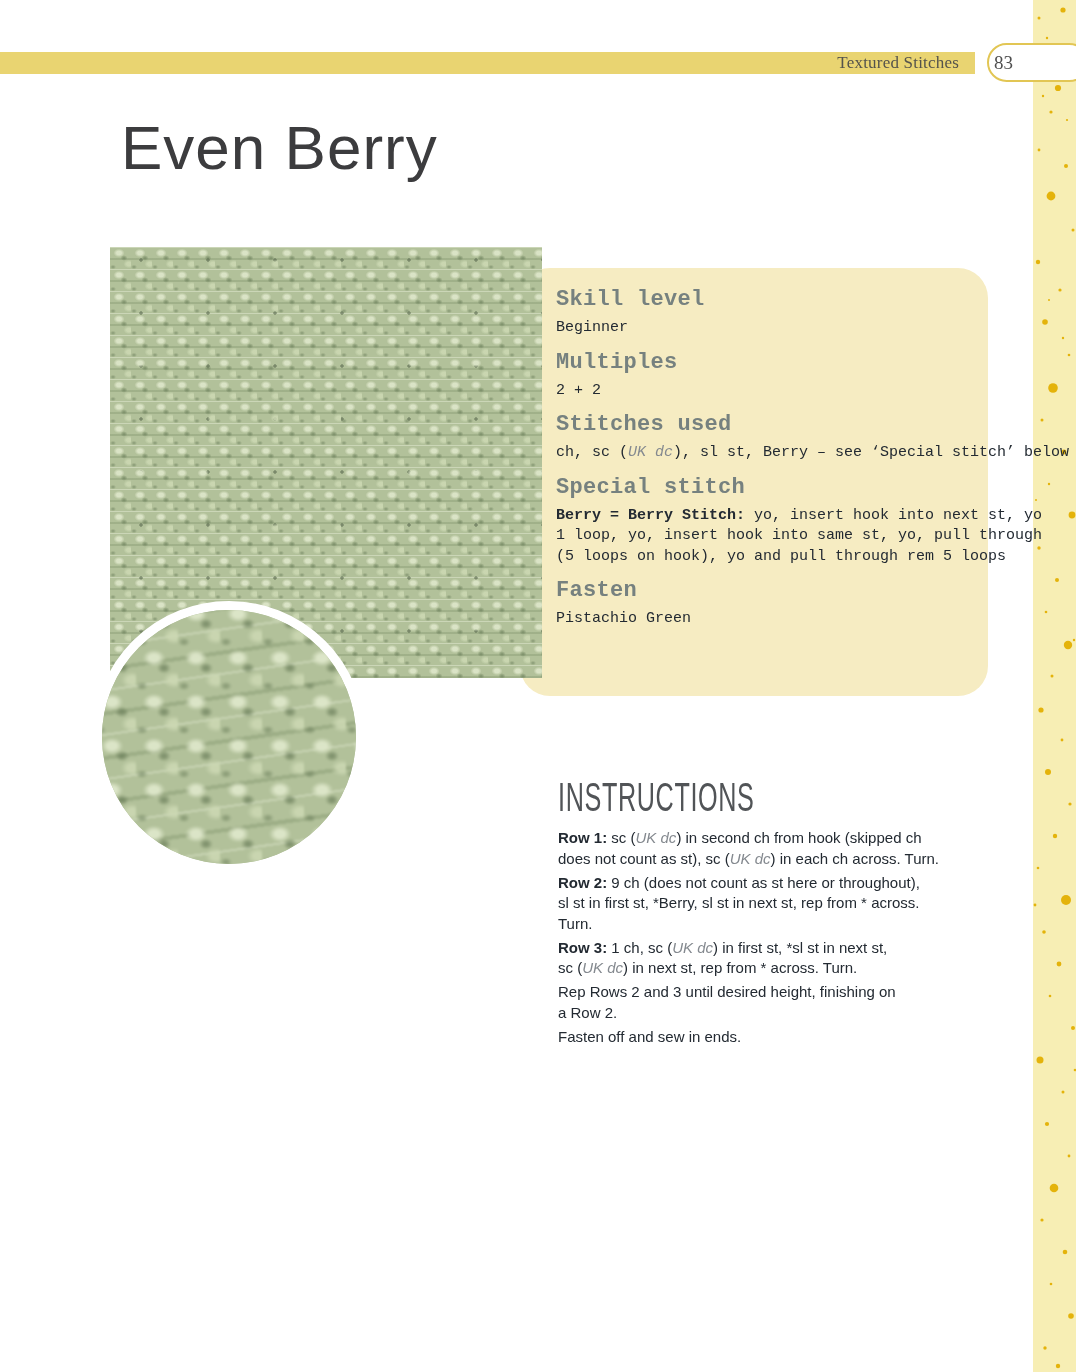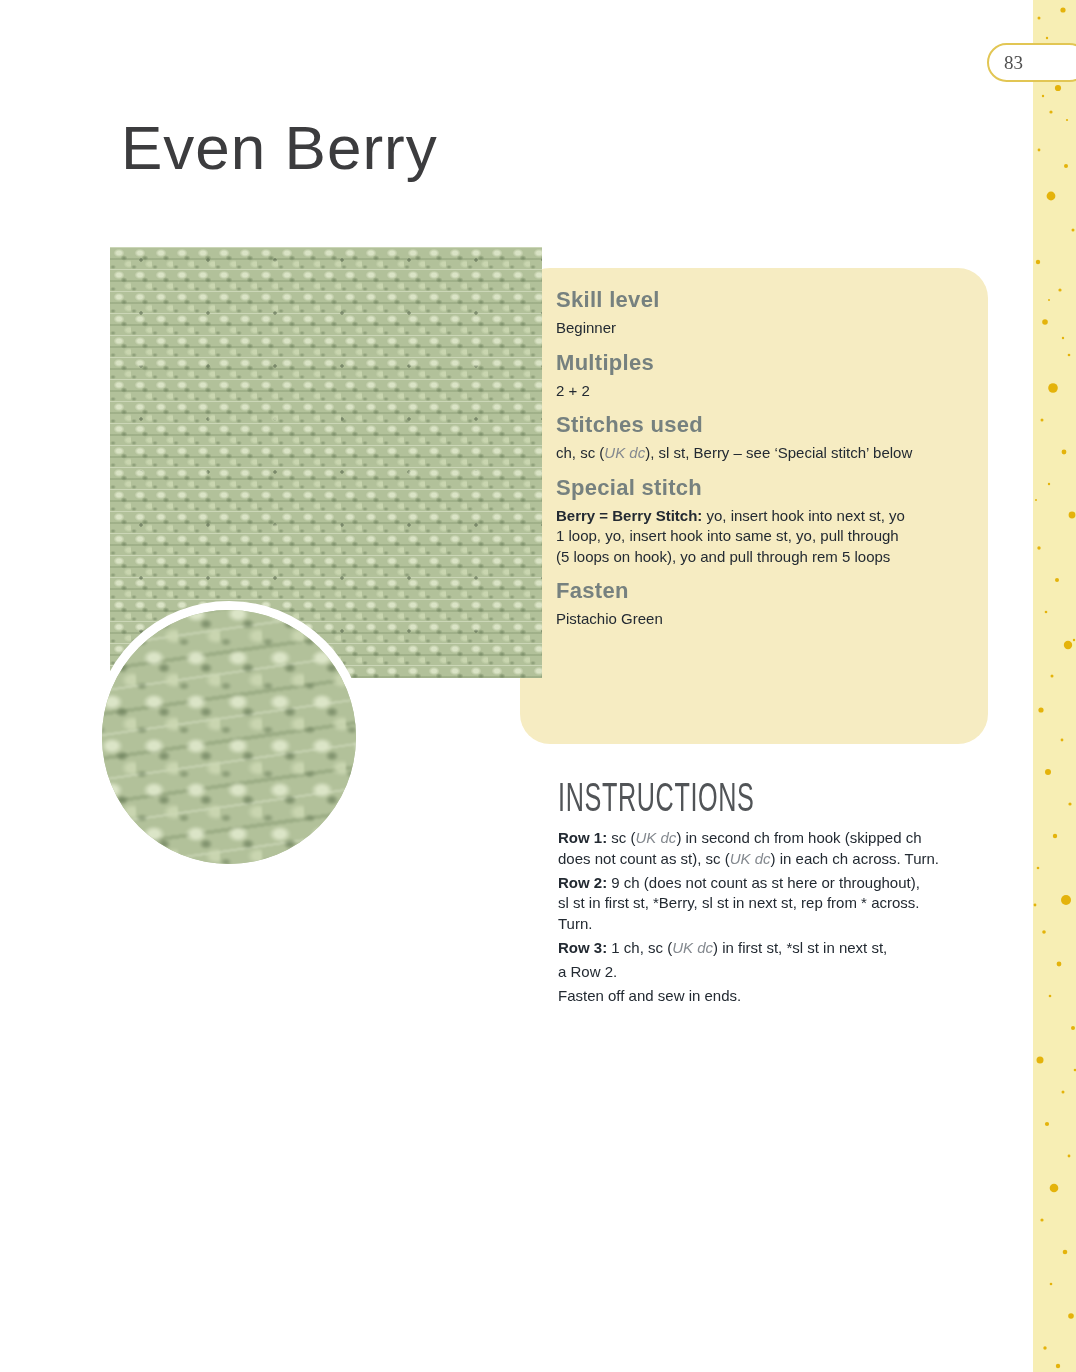--- a/index.html
+++ b/index.html
@@ -17,30 +17,30 @@
   }
   .band-text{
     font-family:"Liberation Serif",serif;font-size:17px;color:#54534c;padding-right:16px;letter-spacing:.2px;
   }
   
   .pill{
     position:absolute;left:987px;top:43px;width:102px;height:39px;background:#ffffff;
     border:2px solid var(--pill_border);border-radius:22px;box-sizing:border-box;z-index:3;
     display:flex;align-items:center;
   }
-  .pill span{font-family:"Liberation Serif",serif;font-size:19px;color:#4f4f4f;padding-left:15px;}
+  .pill span{font-family:"Liberation Serif",serif;font-size:19px;color:#4f4f4f;padding-left:5px;}
   
   .title{
     position:absolute;left:108px;top:102px;margin:13px;font-weight:200;
     font-size:62px;line-height:66px;color:var(--title_gray);letter-spacing:1px;z-index:2;
   }
   
   .info-box{
-    position:absolute;left:520px;top:268px;width:468px;height:476px;
-    background:var(--box_cream);border-radius:30px;z-index:2;
+    position:absolute;left:520px;top:268px;width:468px;height:428px;
+    background:var(--box_cream);border-radius:30px;z-index:2;font-family:Liberation Mono, monospace;
   }
   .info-content{position:absolute;left:36px;top:20px;width:408px;}
   .info-section{margin-top:12px;}
   .info-section:first-child{margin-top:0;}
   .info-heading{
     font-size:22px;line-height:24px;font-weight:bold;color:var(--heading_gray);letter-spacing:.3px;
   }
   .info-body{margin-top:6px;}
   .line{white-space:nowrap;font-size:15px;line-height:20.5px;color:var(--body_dark);}
   .line .b{font-weight:bold;color:var(--body_dark);}
@@ -141,20 +141,23 @@
         <circle cx="12" cy="1348" r="1.7"></circle>
           <circle cx="25" cy="1366" r="2.2"></circle>
           <circle cx="3" cy="500" r="1"></circle>
         <circle cx="41" cy="640" r="1.2"></circle>
           <circle cx="2" cy="905" r="1.4"></circle>
           <circle cx="42" cy="1070" r="1.3"></circle>
       </g>
     </svg>
   </div>
 
+  <div class="band">
+    <span class="band-text">Textured Stitches</span>
+  </div>
 
   <div class="pill">
     <span>83</span>
   </div>
 
   <h1 class="title">Even Berry</h1>
 
   <div class="info-box">
     <div class="info-content">
         <section class="info-section">
@@ -205,22 +208,24 @@
           <div class="line"><span class="b">Row 1:</span><span> sc (</span><span class="i">UK dc</span><span>) in second ch from hook (skipped ch</span></div>
           <div class="line"><span>does not count as st), sc (</span><span class="i">UK dc</span><span>) in each ch across. Turn.</span></div>
         </div>
         <div class="para">
           <div class="line"><span class="b">Row 2:</span><span> 9 ch (does not count as st here or throughout),</span></div>
           <div class="line"><span>sl st in first st, *Berry, sl st in next st, rep from * across.</span></div>
           <div class="line"><span>Turn.</span></div>
         </div>
         <div class="para">
           <div class="line"><span class="b">Row 3:</span><span> 1 ch, sc (</span><span class="i">UK dc</span><span>) in first st, *sl st in next st,</span></div>
-        </div>
-        <div class="para">
+          <div class="line"><span>sc (</span><span class="i">UK dc</span><span>) in next st, rep from * across. Turn.</span></div>
+        </div>
+        <div class="para">
+          <div class="line"><span>Rep Rows 2 and 3 until desired height, finishing on</span></div>
           <div class="line"><span>a Row 2.</span></div>
         </div>
         <div class="para">
           <div class="line"><span>Fasten off and sew in ends.</span></div>
         </div>
       </div>
   </div>
 
 </div>
 

